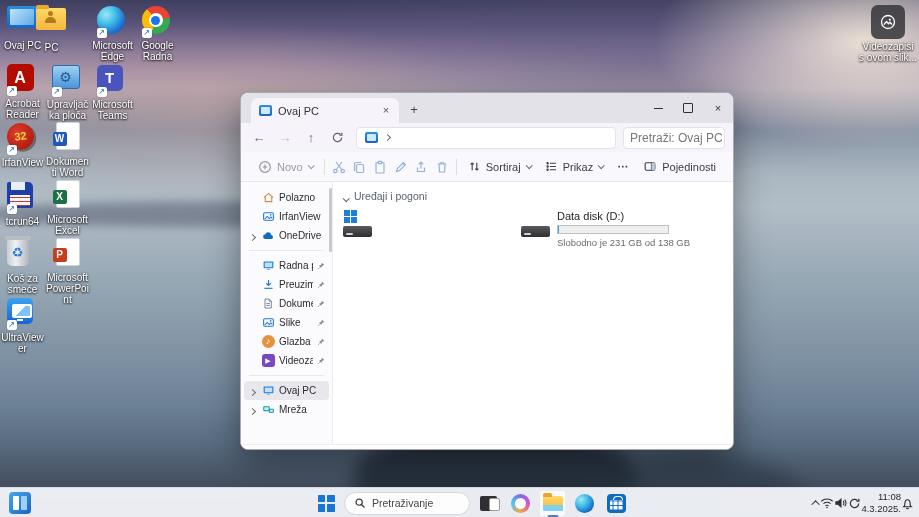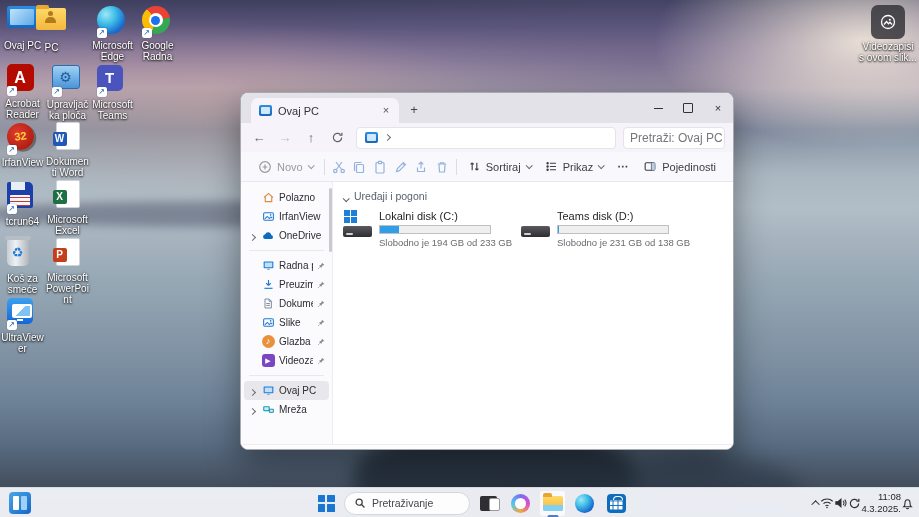--- a/index.html
+++ b/index.html
@@ -552,34 +552,27 @@
         <div class="tile">
           <div class="drive-icon">
             <div class="winflag">
                 <b></b>
                 <b></b>
                 <b></b>
                 <b></b>
               </div>
             <div class="hdd"></div>
           </div>
-          <div class="drive-info">
-            <div class="drive-name">Lokalni disk (C:)</div>
-            <div class="drive-bar">
-                <div class="drive-fill" style="width: 17%;"></div>
-              </div>
-            <div class="drive-free">Slobodno je 194 GB od 233 GB</div>
-          </div>
         </div>
         <div class="tile">
           <div class="drive-icon">
             <div class="hdd"></div>
           </div>
           <div class="drive-info">
-            <div class="drive-name">Teams disk (D:)</div>
+            <div class="drive-name">Data disk (D:)</div>
             <div class="drive-bar">
                 <div class="drive-fill" style="width: 1%;"></div>
               </div>
             <div class="drive-free">Slobodno je 231 GB od 138 GB</div>
           </div>
         </div>
       </div>
     </div>
   </div>
 

